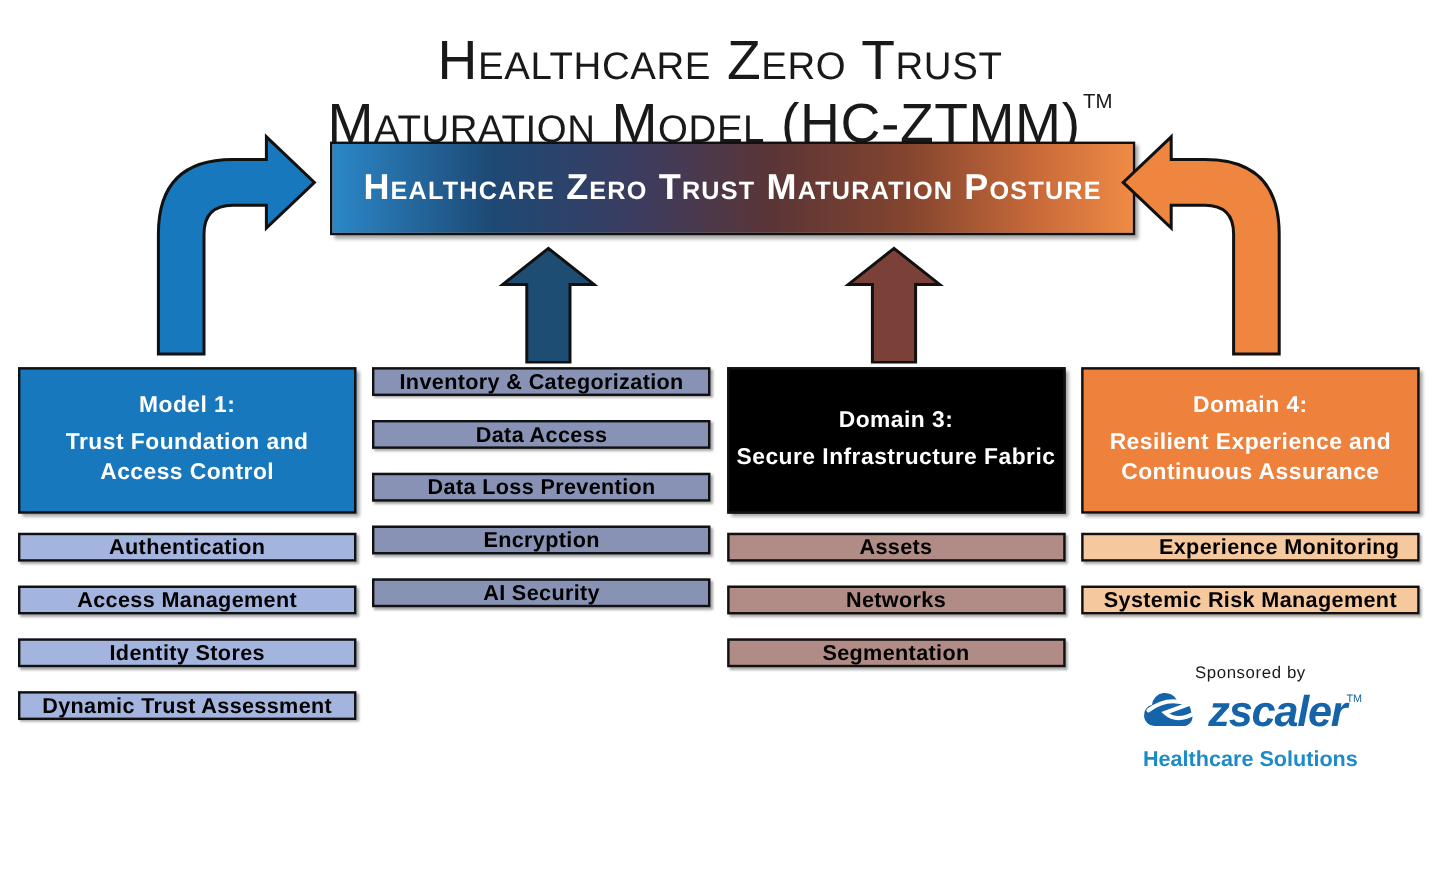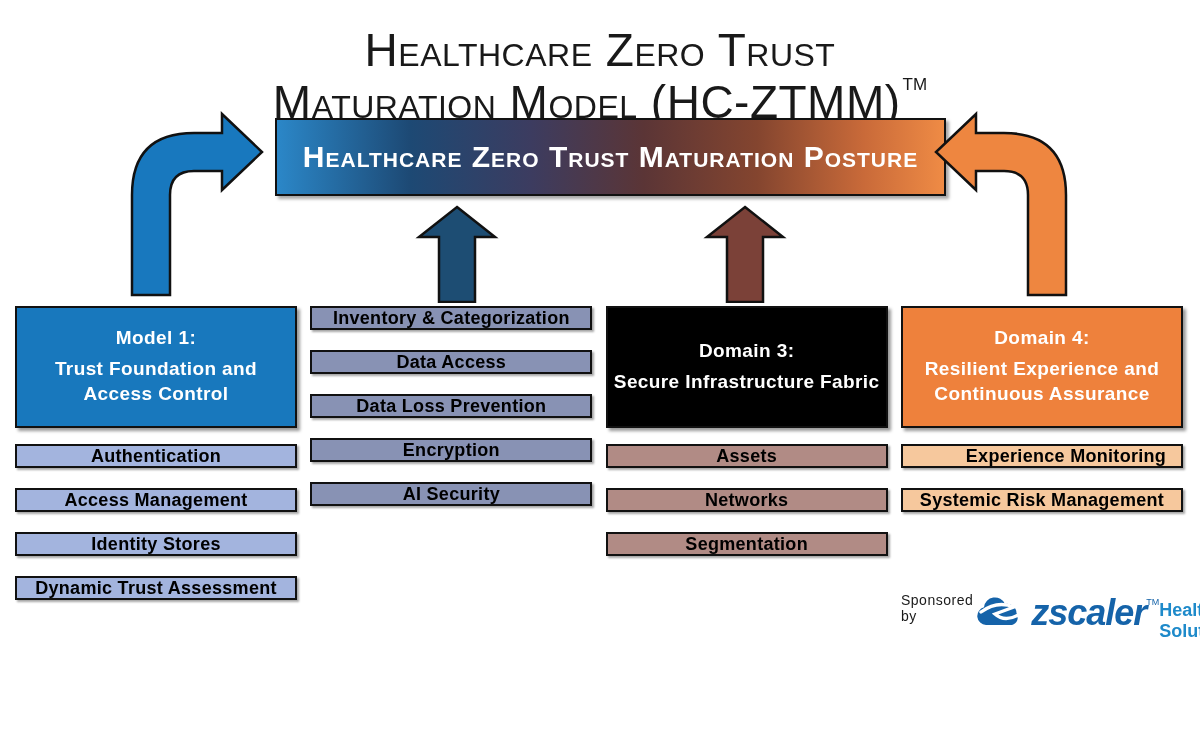--- a/index.html
+++ b/index.html
@@ -48,22 +48,22 @@
   .domain-item{
     height:24px;border:2px solid #111;box-sizing:border-box;
     display:flex;align-items:center;justify-content:center;
     color:#000000;font-size:18px;font-weight:600;letter-spacing:0.3px;
     margin-bottom:20px;box-shadow:2px 2px 2px rgba(0,0,0,0.35);
     white-space:nowrap;
   }
 
   
   .sponsor{
-    position:absolute;left:901px;top:592px;width:282px;
-    display:flex;flex-direction:row;align-items:flex-start;
+    position:absolute;left:901px;top:552px;width:282px;
+    display:flex;flex-direction:column;align-items:center;
   }
   .sponsored-by{color:#1a1a1a;font-size:14px;letter-spacing:0.5px;margin-bottom:4px;}
   .zscaler-row{display:flex;align-items:center;}
   .zscaler-word{
     color:#1563a9;font-size:36px;font-weight:700;letter-spacing:-1px;
     font-style:italic;margin-left:4px;
   }
   .zscaler-tm{color:#1563a9;font-size:9px;font-weight:400;vertical-align:20px;
     font-style:normal;letter-spacing:0;}
   .sponsor-tagline{color:#1e8aca;font-size:18px;font-weight:700;margin-top:8px;}

